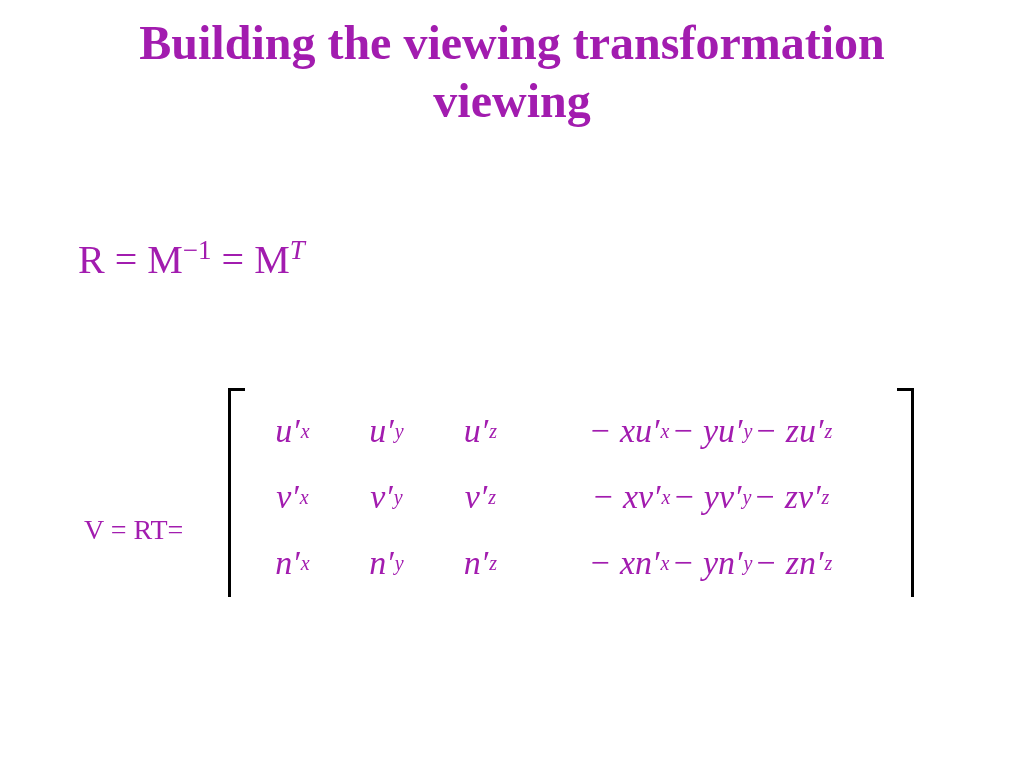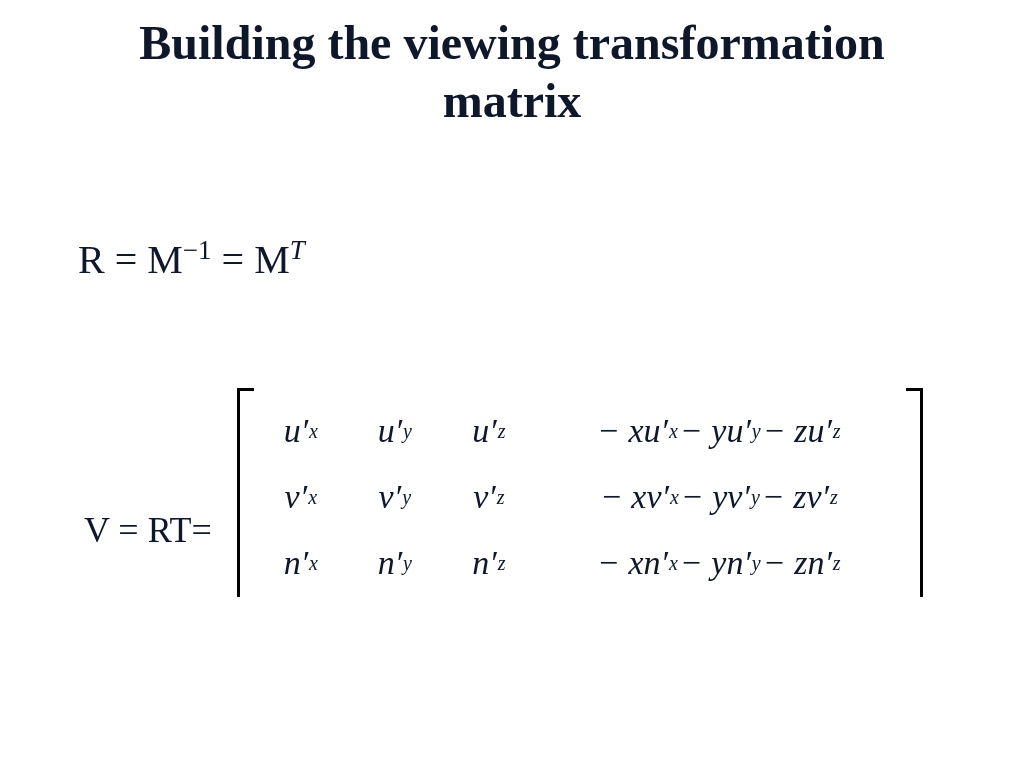--- a/index.html
+++ b/index.html
@@ -6,21 +6,21 @@
     margin: 0;
     padding: 0;
     background: #ffffff;
   }
   .slide {
     position: relative;
     width: 1024px;
     height: 597px;
     background: #ffffff;
     overflow: hidden;
-    color: #0f172a;
+    color: #a21caf;
     font-family: "Liberation Serif", serif;
   }
   .title {
     position: absolute;
     top: 14px;
     left: 0;
     width: 100%;
     text-align: center;
     font-weight: bold;
     font-size: 48px;
@@ -40,22 +40,22 @@
   }
   .sup-italic { font-style: italic; }
   .eq2 {
     position: absolute;
     left: 84px;
     top: 388px;
     display: flex;
     align-items: center;
   }
   .eq2-lhs {
-    font-size: 36px;
-    margin-right: 25px;
+    font-size: 28px;
+    margin-right: 45px;
     white-space: nowrap;
   }
   .matrix {
     display: flex;
     align-items: stretch;
   }
   .bracket { width: 14px; }
   .bracket-left {
     border-left: 3px solid #000;
     border-top: 3px solid #000;
@@ -88,21 +88,21 @@
     line-height: 0;
   }
 </style>
 </head>
 <body>
 
 <div class="slide">
 
   <div class="title">
     <div>Building the viewing transformation</div>
-    <div>matrix</div>
+    <div>viewing</div>
   </div>
 
   <div class="eq1"><span>R</span><span> = </span><span>M</span><sup>−1</sup><span> = </span><span>M</span><sup class="sup-italic">T</sup></div>
 
   <div class="eq2">
     <span class="eq2-lhs"><span>V</span><span> = </span><span>RT=</span></span>
     <div class="matrix">
       <div class="bracket bracket-left"></div>
       <div class="matrix-grid">
           <div class="matrix-cell">u′<sub>x</sub></div>

